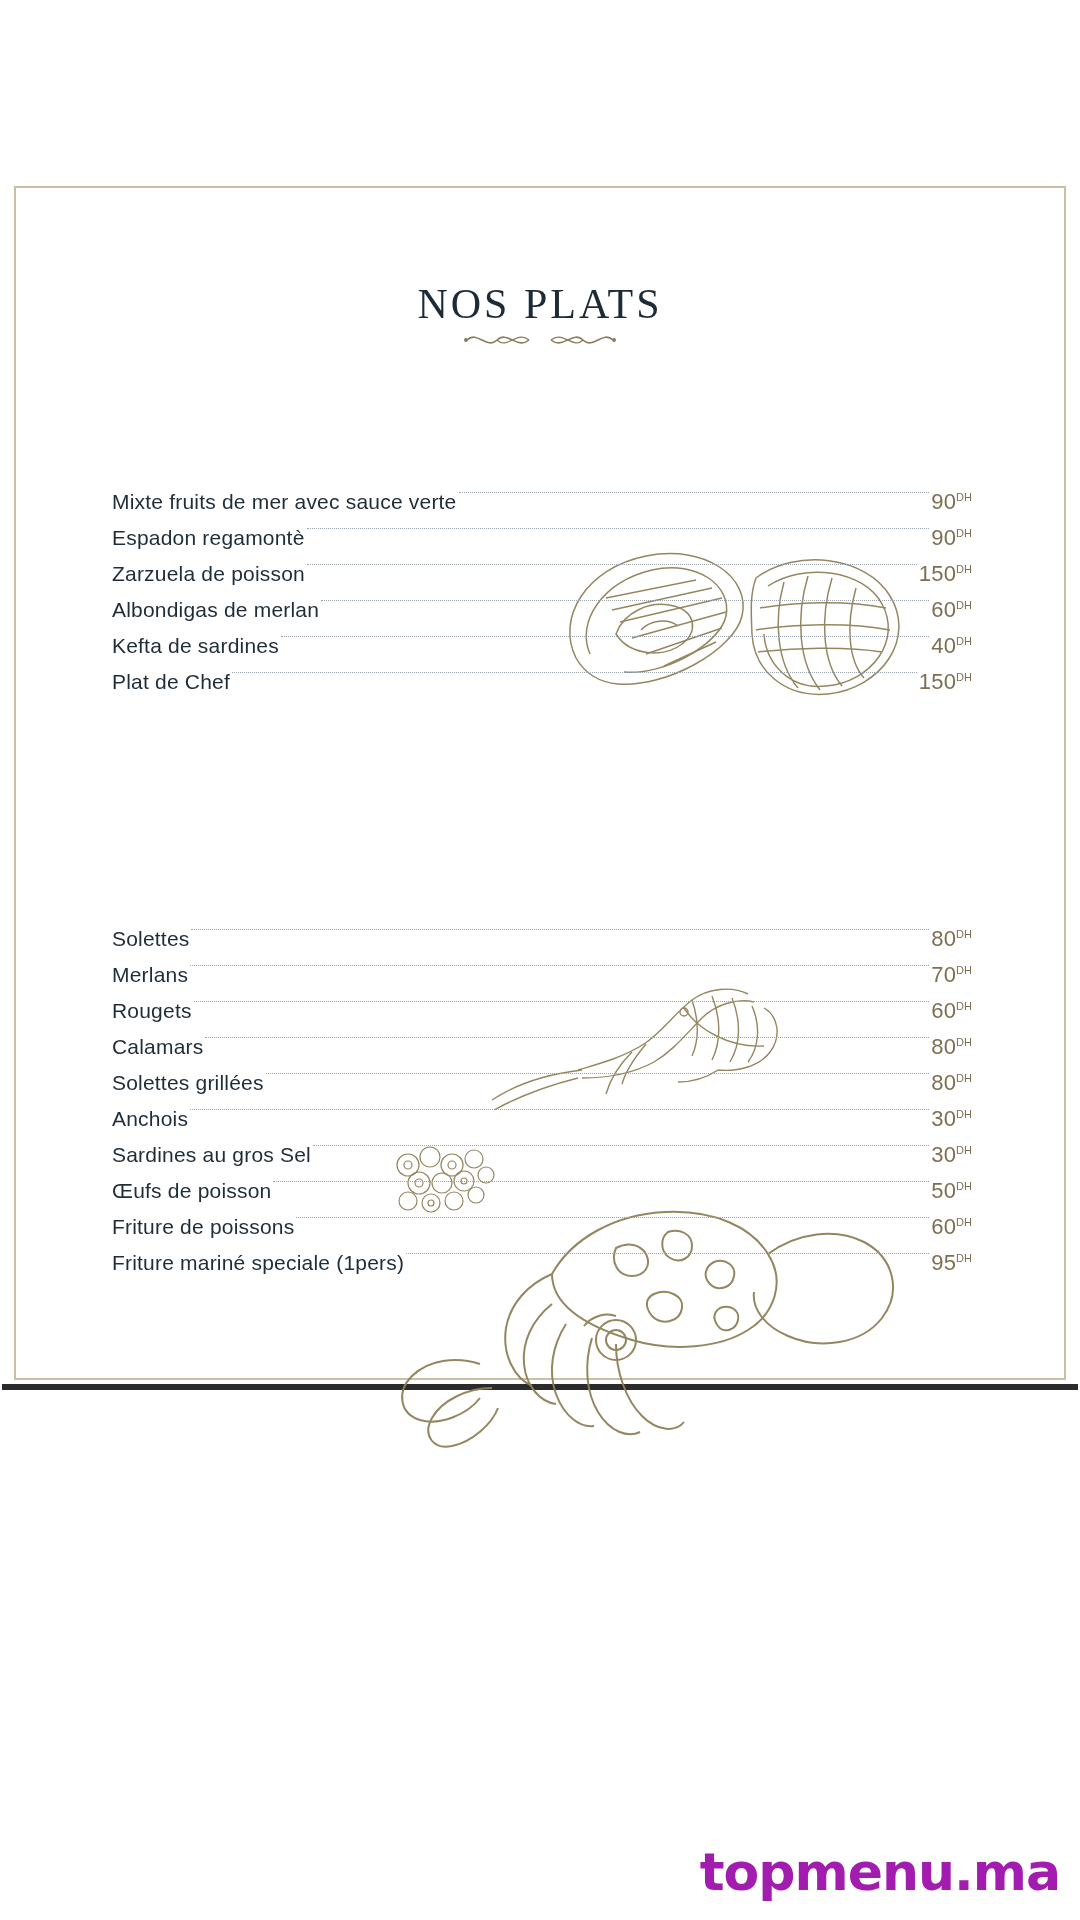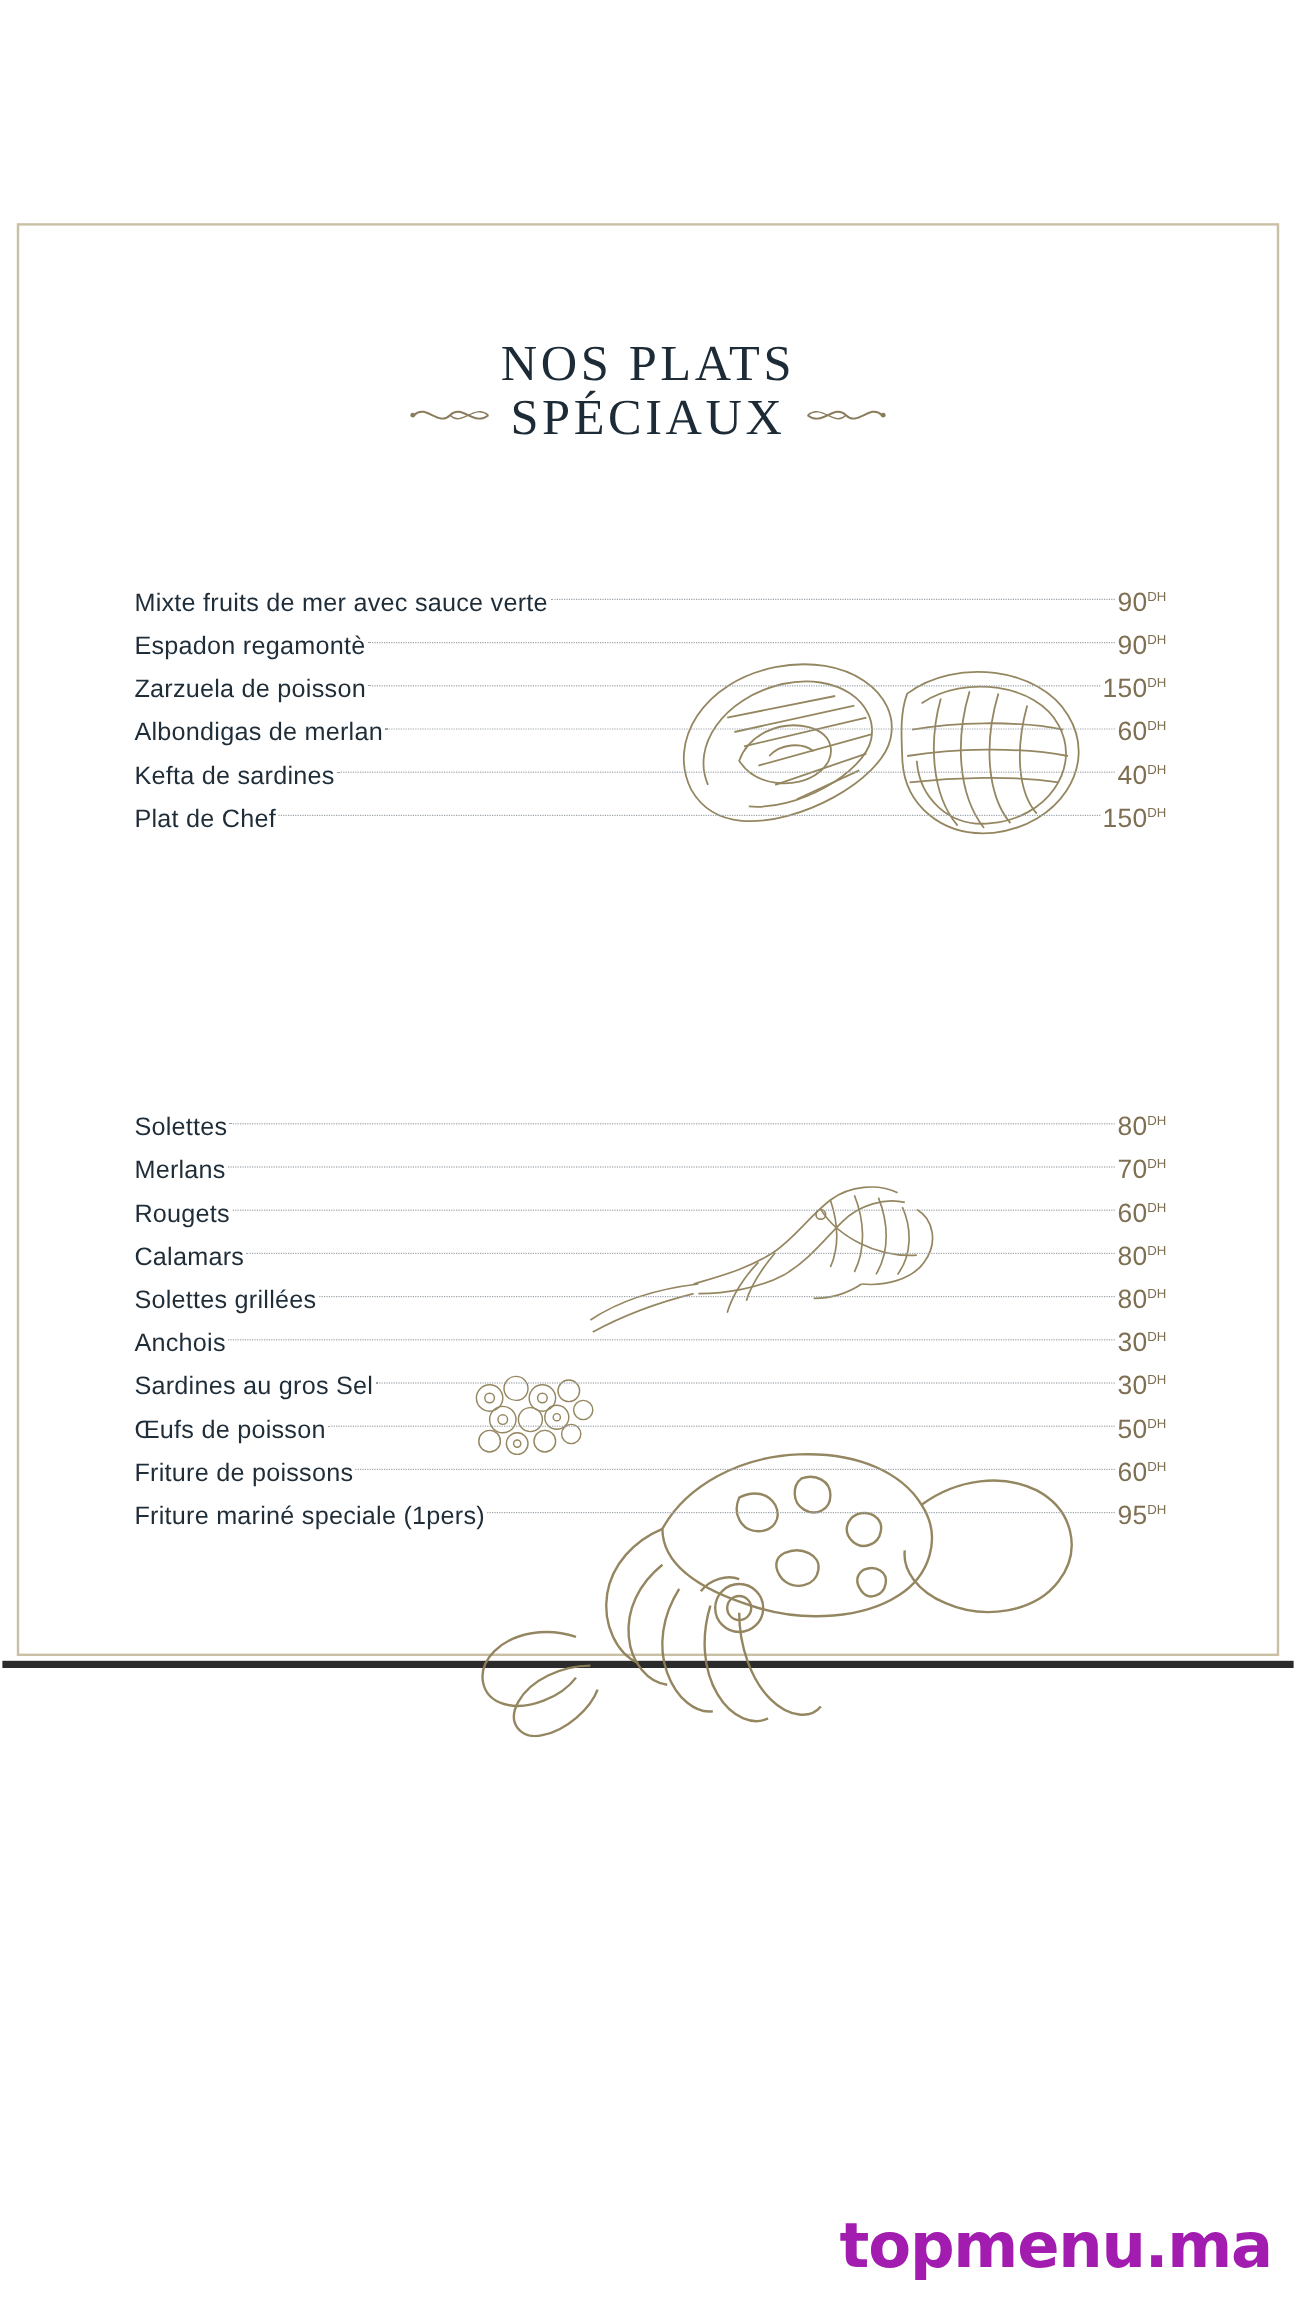--- a/index.html
+++ b/index.html
@@ -68,21 +68,21 @@
   
   .items {
     margin: 0;
     padding: 0;
     list-style: none;
     position: relative;
     z-index: 2;
   }
   .item-row {
     display: flex;
-    align-items: center;
+    align-items: flex-start;
     font-family: "Liberation Sans", sans-serif;
     color: #1f2d38;
     font-size: 21px;
     line-height: 1.0;
     padding: 7px 0 7px 0;
   }
   .item-name {
     white-space: nowrap;
     flex: 0 0 auto;
     letter-spacing: 0.2px;
@@ -166,21 +166,20 @@
     <div class="section-title-block" id="title-special">
       <div class="title-line-1">NOS PLATS</div>
       <div class="title-line-2-wrap">
         <span class="flourish">
           <svg width="70" height="26" viewBox="0 0 70 26" aria-hidden="true">
             <path d="M4 13 C 14 3, 24 23, 34 13 C 44 3, 54 23, 66 13" fill="none" stroke="#8a7c5c" stroke-width="1.6"></path>
             <path d="M34 13 C 44 23, 54 3, 66 13" fill="none" stroke="#8a7c5c" stroke-width="1.2"></path>
             <circle cx="3" cy="13" r="2" fill="#8a7c5c"></circle>
           </svg>
         </span>
-        <span class="title-line-2">SPÉCIAUX</span>
         <span class="flourish">
           <svg width="70" height="26" viewBox="0 0 70 26" aria-hidden="true">
             <path d="M66 13 C 56 3, 46 23, 36 13 C 26 3, 16 23, 4 13" fill="none" stroke="#8a7c5c" stroke-width="1.6"></path>
             <path d="M36 13 C 26 23, 16 3, 4 13" fill="none" stroke="#8a7c5c" stroke-width="1.2"></path>
             <circle cx="67" cy="13" r="2" fill="#8a7c5c"></circle>
           </svg>
         </span>
       </div>
     </div>
 

